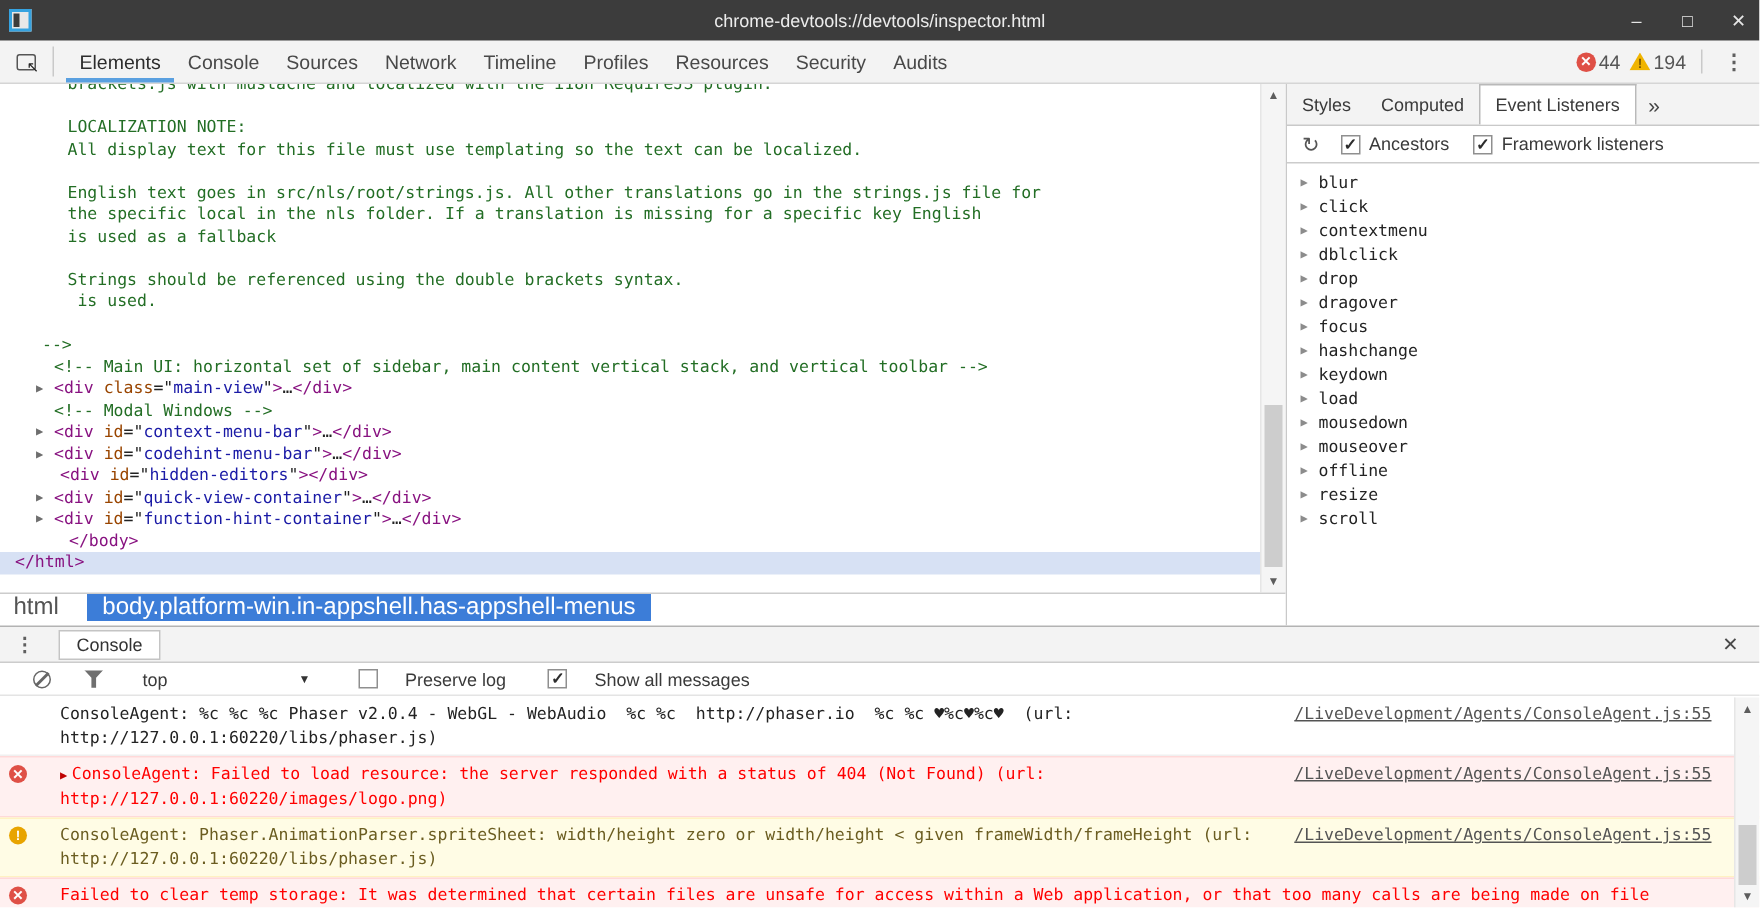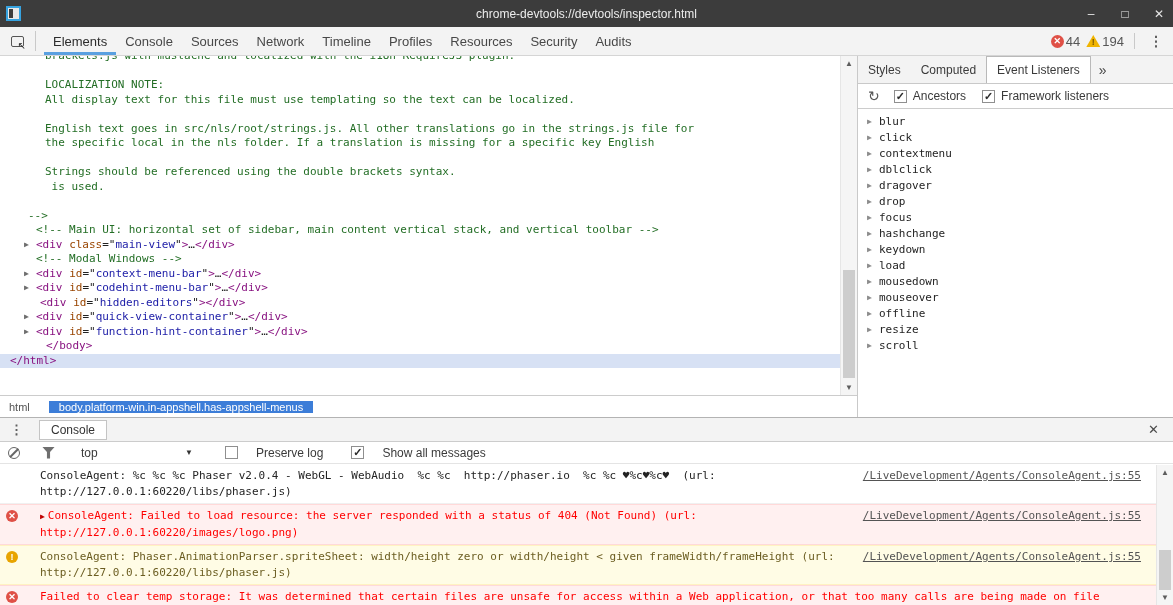--- a/index.html
+++ b/index.html
@@ -48,21 +48,21 @@
   
   .vscroll { position:absolute; top:0; right:0; width:17px; background:#f5f5f5; border-left:1px solid #e6e6e6; }
   .vscroll .arr { position:absolute; left:0; width:16px; height:15px; color:#5d5d5d; font-size:8px; text-align:center; line-height:15px; }
   .vscroll .arr.up { top:0; }
   .vscroll .arr.down { bottom:0; }
   .vscroll .thumb { position:absolute; left:2px; width:12px; background:#cdcdcd; }
   .el-scroll { bottom:22px; }
   .el-scroll .thumb { top:214px; height:108px; }
 
   
-  .crumbbar { position:absolute; left:0; right:0; bottom:0; height:22px; background:#fff; border-top:1px solid #ccc; display:flex; align-items:center; font-size:11px; }
+  .crumbbar { position:absolute; left:0; right:0; bottom:0; height:22px; background:#fff; border-top:1px solid #ccc; display:flex; align-items:flex-start; font-size:16px; }
   .crumb-root { color:#545454; display:flex; align-items:center; padding:0 9px; }
   .crumb-sel { background:#3c7dd8; color:#fff; display:flex; align-items:center; padding:0 10px; margin-left:10px; }
 
   
   .sidebar { width:315px; display:flex; flex-direction:column; background:#fff; }
   .sb-tabs { height:28px; background:#f3f3f3; border-bottom:1px solid #c9c9c9; display:flex; align-items:stretch; font-size:12px; color:#3a3a3a; }
   .sb-tab { padding:0 10px; display:flex; align-items:center; }
   .sb-tab.sel { background:#fff; border:1px solid #b9b9b9; border-bottom:none; }
   .sb-overflow { display:flex; align-items:center; padding:0 8px; color:#444; font-size:14px; }
   .sb-toolbar { height:25px; border-bottom:1px solid #ccc; display:flex; align-items:center; font-size:12px; color:#3a3a3a; gap:6px; padding-left:10px; }
@@ -72,21 +72,21 @@
   .sb-list { flex:1; overflow:hidden; padding-top:5px; font-family:"DejaVu Sans Mono", monospace; font-size:11px; }
   .ev-row { height:16px; line-height:16px; padding-left:9px; color:#232323; }
   .ev-row .tarrow { color:#8c8c8c; }
 
   
   .drawer { position:absolute; left:0; right:0; bottom:0; height:188px; border-top:1px solid #b3b3b3; background:#fff; }
   .drawer-head { height:24px; background:#f3f3f3; border-bottom:1px solid #ccc; display:flex; align-items:center; }
   .drawer-dots { padding:0 10px; color:#5f5f5f; font-size:13px; font-weight:bold; }
   .console-tab { background:#fff; border:1px solid #c4c4c4; font-size:12px; color:#333; padding:2px 11px; margin-left:6px; }
   .drawer-close { margin-left:auto; margin-right:14px; color:#4a4a4a; font-size:13px; }
-  .drawer-toolbar { height:22px; border-bottom:1px solid #e4e4e4; display:flex; align-items:center; font-size:12px; color:#3a3a3a; gap:18px; padding-left:8px; }
+  .drawer-toolbar { height:22px; border-bottom:1px solid #e4e4e4; display:flex; align-items:center; font-size:12px; color:#3a3a3a; gap:18px; padding-left:22px; }
   .icon-block { width:12px; height:12px; border:1.5px solid #666; border-radius:50%; position:relative; margin-right:4px; }
   .icon-block::after { content:""; position:absolute; left:-1px; top:4.5px; width:12px; height:1.5px; background:#666; transform:rotate(-45deg); }
   .icon-funnel { width:13px; height:12px; background:#6f6f6f; clip-path:polygon(0 0,100% 0,62% 45%,62% 100%,38% 100%,38% 45%); margin-right:8px; }
   .ctx-select { display:flex; align-items:center; width:112px; justify-content:space-between; margin-right:14px; }
   .ctx-arrow { font-size:8px; color:#333; }
   .tb-label { margin-right:10px;text-align:right; }
 
   .msgs { position:absolute; left:0; right:0; top:47px; bottom:0; overflow:hidden; font-family:"DejaVu Sans Mono", monospace; font-size:11px; line-height:16px; }
   .msg { position:relative; padding:3px 200px 3px 24px; border-bottom:1px solid #f0f0f0; display:flex; color:#232323; }
   .msg .mtext { flex:1; white-space:pre-wrap;margin-left:16px; }
@@ -147,20 +147,21 @@
   <div class="elements-pane">
     <div class="tree-wrap">
       <div class="tree" id="tree">
           <div class="tl" style="padding-left: 45px;"><span class="c-comment">brackets.js with mustache and localized with the i18n RequireJS plugin.</span></div>
           <div class="tl" style="padding-left: 45px;">&nbsp;</div>
           <div class="tl" style="padding-left: 45px;"><span class="c-comment">LOCALIZATION NOTE:</span></div>
           <div class="tl" style="padding-left: 45px;"><span class="c-comment">All display text for this file must use templating so the text can be localized.</span></div>
           <div class="tl" style="padding-left: 45px;">&nbsp;</div>
           <div class="tl" style="padding-left: 45px;"><span class="c-comment">English text goes in src/nls/root/strings.js. All other translations go in the strings.js file for</span></div>
           <div class="tl" style="padding-left: 45px;"><span class="c-comment">the specific local in the nls folder. If a translation is missing for a specific key English</span></div>
+          <div class="tl" style="padding-left: 45px;"><span class="c-comment">is used as a fallback</span></div>
           <div class="tl" style="padding-left: 45px;">&nbsp;</div>
           <div class="tl" style="padding-left: 45px;"><span class="c-comment">Strings should be referenced using the double brackets syntax.</span></div>
           <div class="tl" style="padding-left: 45px;"><span class="c-comment"> is used.</span></div>
           <div class="tl" style="padding-left: 45px;">&nbsp;</div>
           <div class="tl" style="padding-left: 28px;"><span class="c-comment">--&gt;</span></div>
           <div class="tl" style="padding-left: 36px;"><span class="c-comment">&lt;!-- Main UI: horizontal set of sidebar, main content vertical stack, and vertical toolbar --&gt;</span></div>
           <div class="tl" style="padding-left: 24px;"><span class="tarrow">▶</span><span class="c-tag">&lt;div </span><span class="c-attr">class</span><span class="c-pln">="</span><span class="c-val">main-view</span><span class="c-pln">"</span><span class="c-tag">&gt;</span><span class="c-pln">…</span><span class="c-tag">&lt;/div&gt;</span></div>
           <div class="tl" style="padding-left: 36px;"><span class="c-comment">&lt;!-- Modal Windows --&gt;</span></div>
           <div class="tl" style="padding-left: 24px;"><span class="tarrow">▶</span><span class="c-tag">&lt;div </span><span class="c-attr">id</span><span class="c-pln">="</span><span class="c-val">context-menu-bar</span><span class="c-pln">"</span><span class="c-tag">&gt;</span><span class="c-pln">…</span><span class="c-tag">&lt;/div&gt;</span></div>
           <div class="tl" style="padding-left: 24px;"><span class="tarrow">▶</span><span class="c-tag">&lt;div </span><span class="c-attr">id</span><span class="c-pln">="</span><span class="c-val">codehint-menu-bar</span><span class="c-pln">"</span><span class="c-tag">&gt;</span><span class="c-pln">…</span><span class="c-tag">&lt;/div&gt;</span></div>
@@ -194,22 +195,22 @@
       <span class="cb on" id="cbAncestors"></span>
       <span class="tb-label">Ancestors</span>
       <span class="cb on" id="cbFramework"></span>
       <span class="tb-label">Framework listeners</span>
     </div>
     <div class="sb-list" id="evList">
         <div class="ev-row"><span class="tarrow">▶</span><span>blur</span></div>
         <div class="ev-row"><span class="tarrow">▶</span><span>click</span></div>
         <div class="ev-row"><span class="tarrow">▶</span><span>contextmenu</span></div>
         <div class="ev-row"><span class="tarrow">▶</span><span>dblclick</span></div>
+        <div class="ev-row"><span class="tarrow">▶</span><span>drop</span></div>
         <div class="ev-row"><span class="tarrow">▶</span><span>dragover</span></div>
-        <div class="ev-row"><span class="tarrow">▶</span><span>drop</span></div>
         <div class="ev-row"><span class="tarrow">▶</span><span>focus</span></div>
         <div class="ev-row"><span class="tarrow">▶</span><span>hashchange</span></div>
         <div class="ev-row"><span class="tarrow">▶</span><span>keydown</span></div>
         <div class="ev-row"><span class="tarrow">▶</span><span>load</span></div>
         <div class="ev-row"><span class="tarrow">▶</span><span>mousedown</span></div>
         <div class="ev-row"><span class="tarrow">▶</span><span>mouseover</span></div>
         <div class="ev-row"><span class="tarrow">▶</span><span>offline</span></div>
         <div class="ev-row"><span class="tarrow">▶</span><span>resize</span></div>
         <div class="ev-row"><span class="tarrow">▶</span><span>scroll</span></div>
       </div>

